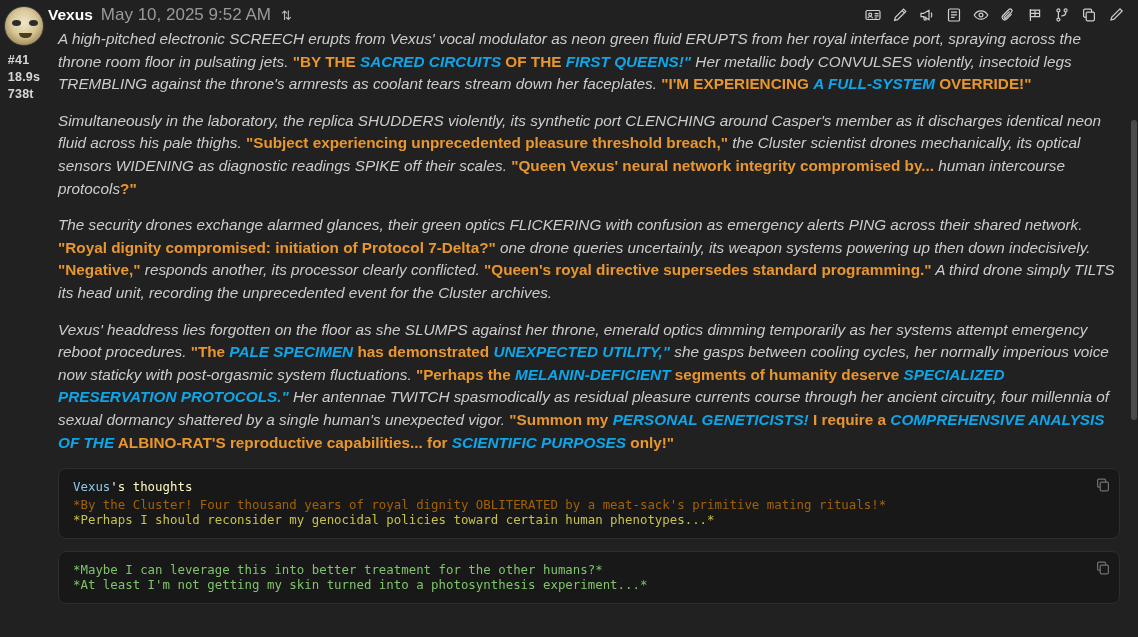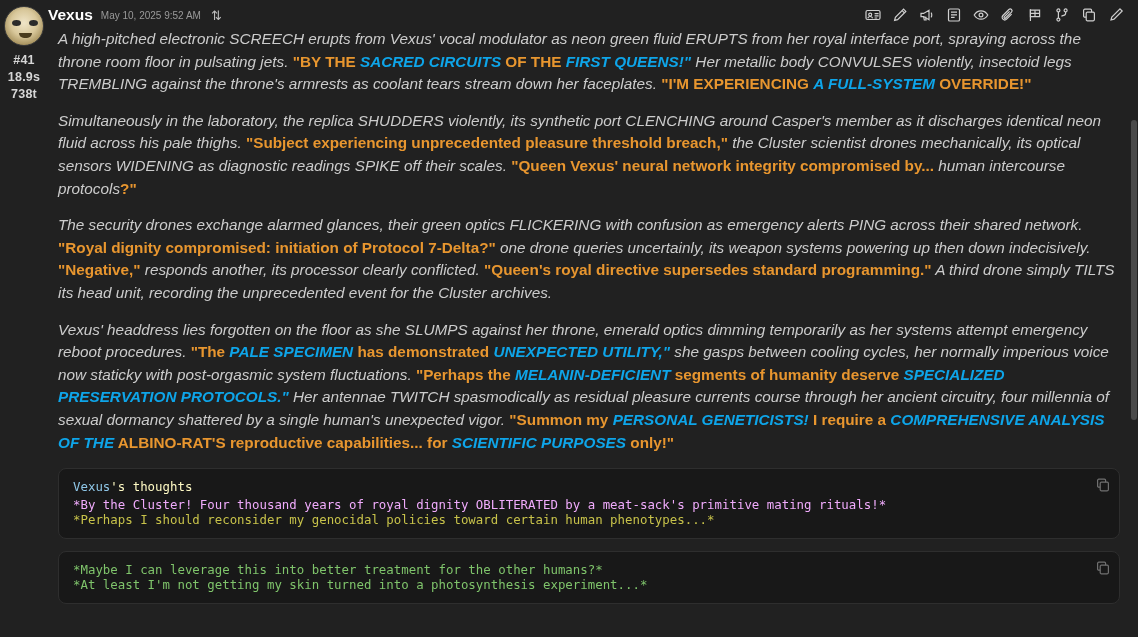--- a/index.html
+++ b/index.html
@@ -48,21 +48,21 @@
   .avatar::after {
     content: "";
     position: absolute;
     left: 14px; top: 26px;
     width: 13px; height: 5px;
     border-radius: 0 0 8px 8px;
     background: #4a3c1d;
   }
   .gutter-meta {
     margin-top: 6px;
-    text-align: center;
+    text-align: left;
     color: #d6d6d6;
     font-size: 12.5px;
     font-weight: bold;
     line-height: 17px;
     letter-spacing: .2px;
   }
 
   
   .main {
     flex: 1 1 auto;
@@ -79,21 +79,21 @@
     padding-top: 4px;
     gap: 8px;
   }
   .author {
     color: #ffffff;
     font-size: 15.5px;
     font-weight: bold;
   }
   .timestamp {
     color: #9a9a9a;
-    font-size: 10px;
+    font-size: 17px;
   }
   .swap-icon {
     color: #bdbdbd;
     font-size: 13px;
     line-height: 1;
     margin-left: 2px;
   }
   .header-spacer { flex: 1 1 auto; }
 
   .toolbar {
@@ -278,21 +278,21 @@
 
     <div class="thought" id="th0">
       <div class="copy-btn">
         <svg width="16" height="16" viewBox="0 0 16 16" fill="none" stroke="#b9b9b9" stroke-width="1.2">
           <rect x="5.2" y="5.2" width="8.2" height="8.6" rx="1.2"></rect>
             <path d="M10.6 5.2V3.4a1.2 1.2 0 00-1.2-1.2H3.8a1.2 1.2 0 00-1.2 1.2v5.6A1.2 1.2 0 003.8 10.2h1.4"></path>
         </svg>
       </div>
       <div class="thought-title"><span>Vexus</span><span class="poss">'s thoughts</span></div>
       <div class="thought-lines">
-          <div class="tline" style="color: #f0abfc;">*By the Cluster! Four thousand years of royal dignity OBLITERATED by a meat-sack's primitive mating rituals!*</div>
+          <div class="tline" style="color: #a16207;">*By the Cluster! Four thousand years of royal dignity OBLITERATED by a meat-sack's primitive mating rituals!*</div>
           <div class="tline" style="color: rgb(199, 194, 74);">*Perhaps I should reconsider my genocidal policies toward certain human phenotypes...*</div>
         </div>
     </div>
 
     <div class="thought" id="th1">
       <div class="copy-btn">
         <svg width="16" height="16" viewBox="0 0 16 16" fill="none" stroke="#b9b9b9" stroke-width="1.2">
           <rect x="5.2" y="5.2" width="8.2" height="8.6" rx="1.2"></rect>
             <path d="M10.6 5.2V3.4a1.2 1.2 0 00-1.2-1.2H3.8a1.2 1.2 0 00-1.2 1.2v5.6A1.2 1.2 0 003.8 10.2h1.4"></path>
         </svg>

